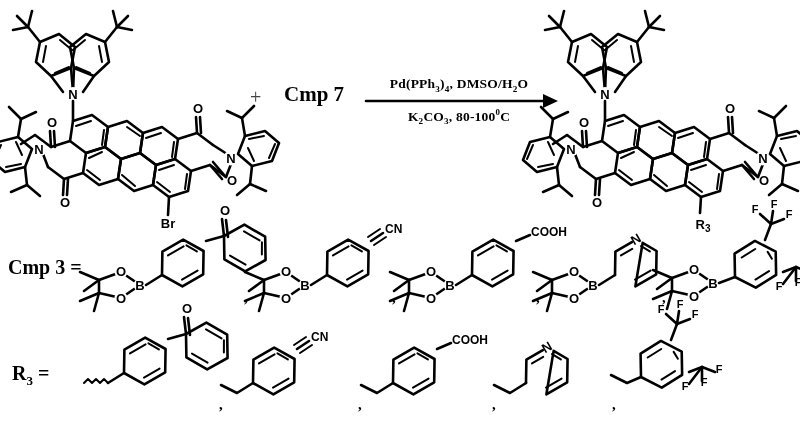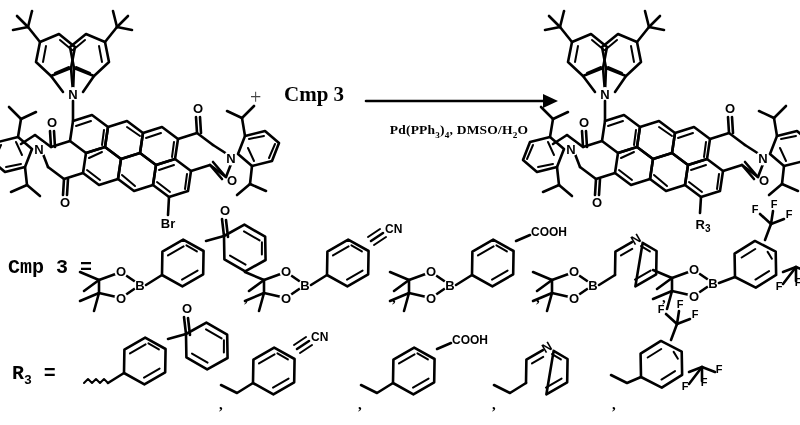--- a/index.html
+++ b/index.html
@@ -4,21 +4,21 @@
 <style>
   html,body{margin:0;padding:0;background:#fff;}
   body{width:800px;height:425px;position:relative;overflow:hidden;
        font-family:"Liberation Serif",serif;color:#000;}
   .canvas{position:absolute;inset:0;}
   svg{display:block;}
   .cond{position:absolute;text-align:center;font-weight:bold;
         font-family:"Liberation Serif",serif;font-size:13.5px;letter-spacing:0.2px;}
   .plus{position:absolute;font-size:20px;font-weight:normal;color:#444;}
   .cmp3{position:absolute;font-size:21px;font-weight:bold;}
-  .rowlabel{position:absolute;font-size:20px;font-weight:bold;font-family:Liberation Mono, monospace;}
+  .rowlabel{position:absolute;font-size:20px;font-weight:bold;}
   .comma{position:absolute;font-size:15px;font-weight:bold;}
   sub{font-size:0.68em;}
   sup{font-size:0.66em;}
 </style>
 </head>
 <body>
 
 <div class="canvas">
 
 <svg width="800" height="425" viewBox="0 0 800 425">
@@ -339,26 +339,29 @@
     <path class="b" d="M 67,-26 L 67,-12"></path>
     <path class="b" d="M 67,-26 L 54,-9"></path>
     <text class="as" x="84" y="-20">F</text>
     <text class="as" x="69" y="-7">F</text>
     <text class="as" x="50" y="-3">F</text>
   </g>
 </svg>
 
 <div class="plus" style="left:250px;top:86px;">+</div>
 
-<div class="cmp3" style="left:284px;top:82px;">Cmp 3</div>
-
-<div class="cond" style="left:366px;top:76px;width:186px;margin-top:46px;">
+<div class="cmp3" style="left:284px;top:82px;">Cmp 7</div>
+
+<div class="cond" style="left:366px;top:76px;width:186px;">
   Pd(PPh<sub>3</sub>)<sub>4</sub>, DMSO/H<sub>2</sub>O
 </div>
 
+<div class="cond" style="left:366px;top:107px;width:186px;">
+  K<sub>2</sub>CO<sub>3</sub>, 80-100<sup>0</sup>C
+</div>
 
 <div class="rowlabel" style="left:8px;top:256px;">Cmp 3 =</div>
 
 <div class="rowlabel" style="left:12px;top:362px;text-align:right;">R<sub style="font-size:13px;">3</sub> =</div>
 
 <div class="comma" style="left:244px;top:289px;">,</div>
 <div class="comma" style="left:392px;top:289px;">,</div>
 <div class="comma" style="left:536px;top:289px;">,</div>
 <div class="comma" style="left:662px;top:289px;">,</div>
 

